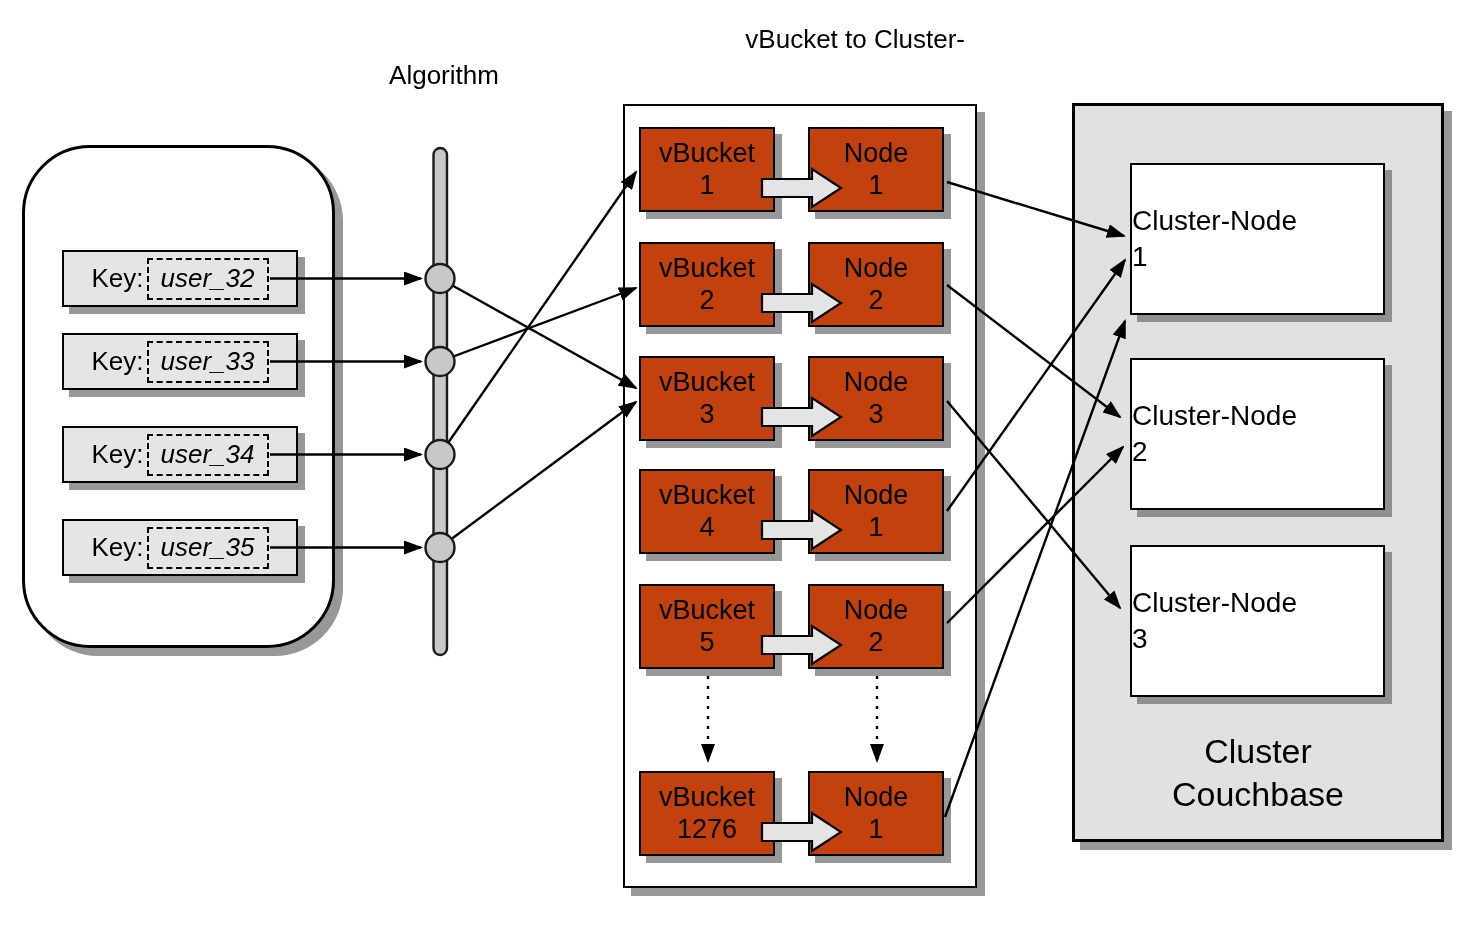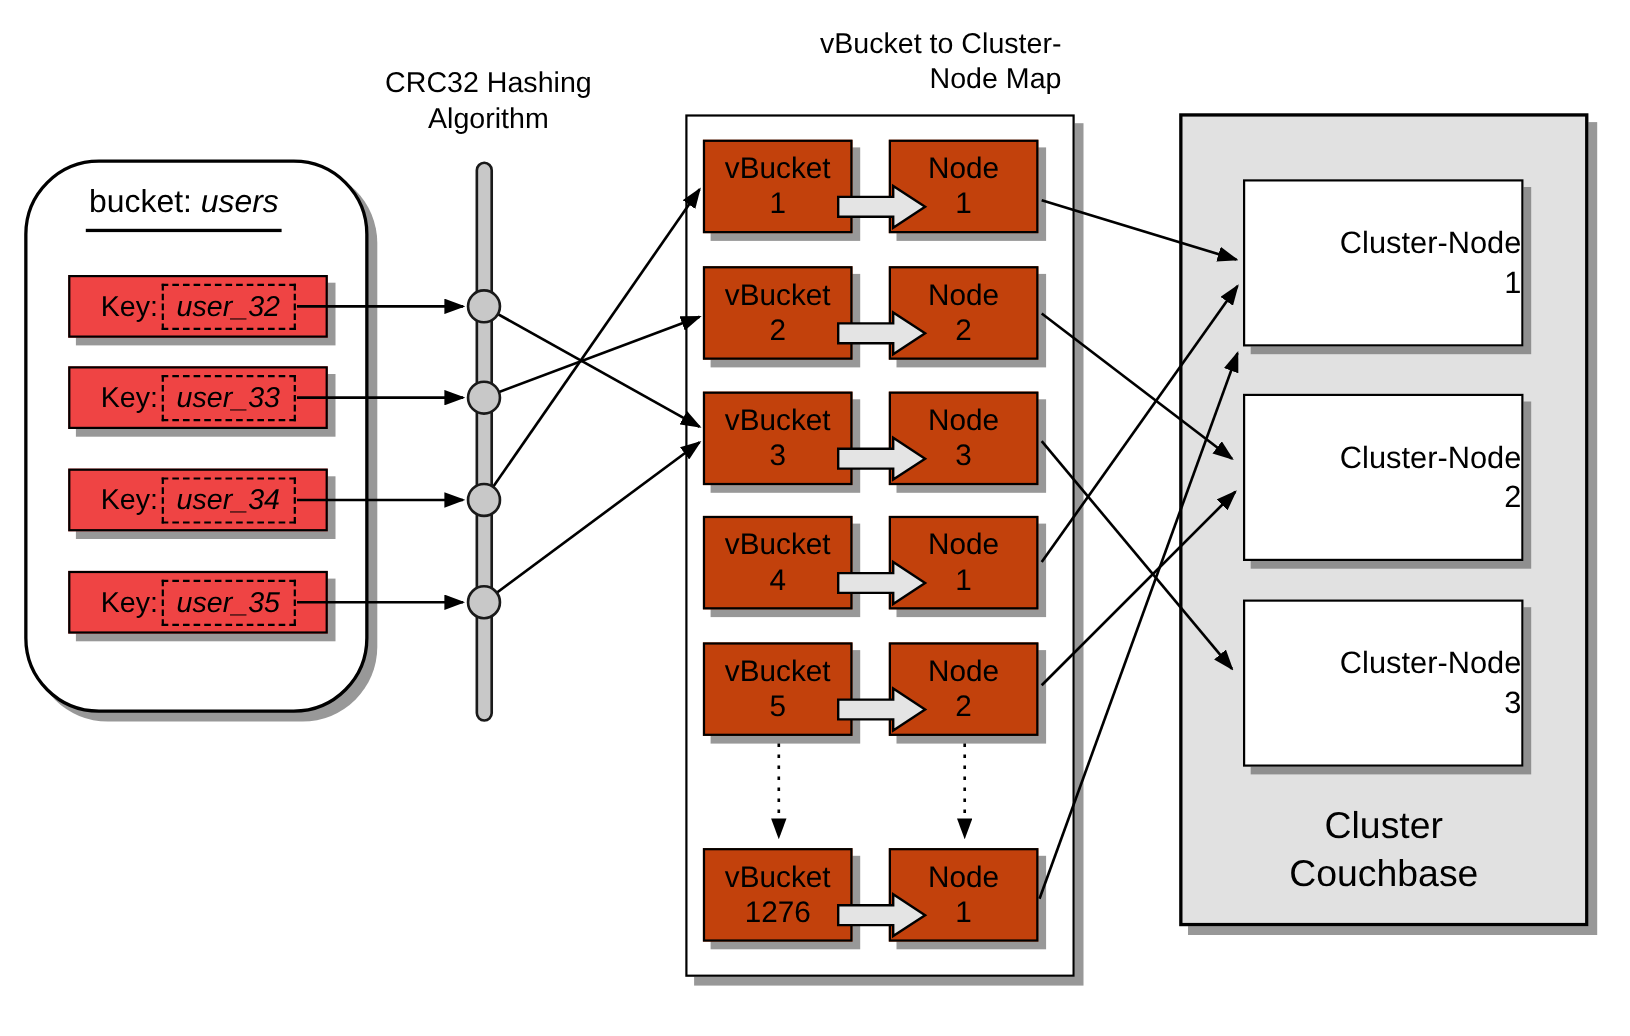--- a/index.html
+++ b/index.html
@@ -38,21 +38,21 @@
     font-size: 29px;
     border-bottom: 3px solid #000;
     padding: 0 3px 7px 3px;
     white-space: nowrap;
   }
   .bucket-title .val { font-style: italic; }
   .key-box {
     position: absolute;
     left: 37px;
     width: 236px; height: 57px;
-    background: #ef4444;
+    background: #e5e5e5;
     border: 2.5px solid #000;
     box-shadow: 7px 7px 0 #989898;
     box-sizing: border-box;
     display: flex;
     align-items: center;
     justify-content: center;
     font-size: 26px;
     white-space: nowrap;
   }
   .k0 { top: 102px; } .k1 { top: 185px; } .k2 { top: 278px; } .k3 { top: 371px; }
@@ -128,72 +128,66 @@
   .cn-box {
     position: absolute;
     left: 55px;
     width: 255px; height: 152px;
     background: #fff;
     border: 2.5px solid #000;
     box-shadow: 7px 7px 0 #8f8f8f;
     box-sizing: border-box;
     display: flex;
     flex-direction: column;
-    align-items: flex-end;
+    align-items: flex-start;
     justify-content: center;
     font-size: 28px;
     line-height: 1.3;
   }
   .cn0 { top: 57px; } .cn1 { top: 252px; } .cn2 { top: 439px; }
   .cluster-label {
     position: absolute;
     left: 0; right: 0;
     top: 624px;
     text-align: center;
     font-size: 34px;
     line-height: 1.25;
   }
 </style>
 </head>
 <body>
 
 <div class="canvas">
 
   <div class="bucket">
-    <div class="bucket-title">
-      <span>bucket:</span>
-      <span class="val">users</span>
-    </div>
 
     <div class="key-box k0">
       <span>Key:</span>
       <span class="key-value">user_32</span>
     </div>
     <div class="key-box k1">
       <span>Key:</span>
       <span class="key-value">user_33</span>
     </div>
     <div class="key-box k2">
       <span>Key:</span>
       <span class="key-value">user_34</span>
     </div>
     <div class="key-box k3">
       <span>Key:</span>
       <span class="key-value">user_35</span>
     </div>
   </div>
 
   <div class="crc-title">
-    <span class="tline">CRC32 Hashing</span>
     <span class="tline">Algorithm</span>
   </div>
 
   <div class="map-title">
     <span class="tline">vBucket to Cluster-</span>
-    <span class="tline">Node Map</span>
   </div>
 
   <div class="map-box">
     <div class="cell vb-col r0">
       <span>vBucket</span>
       <span>1</span>
     </div>
     <div class="cell node-col r0">
       <span>Node</span>
       <span>1</span>

